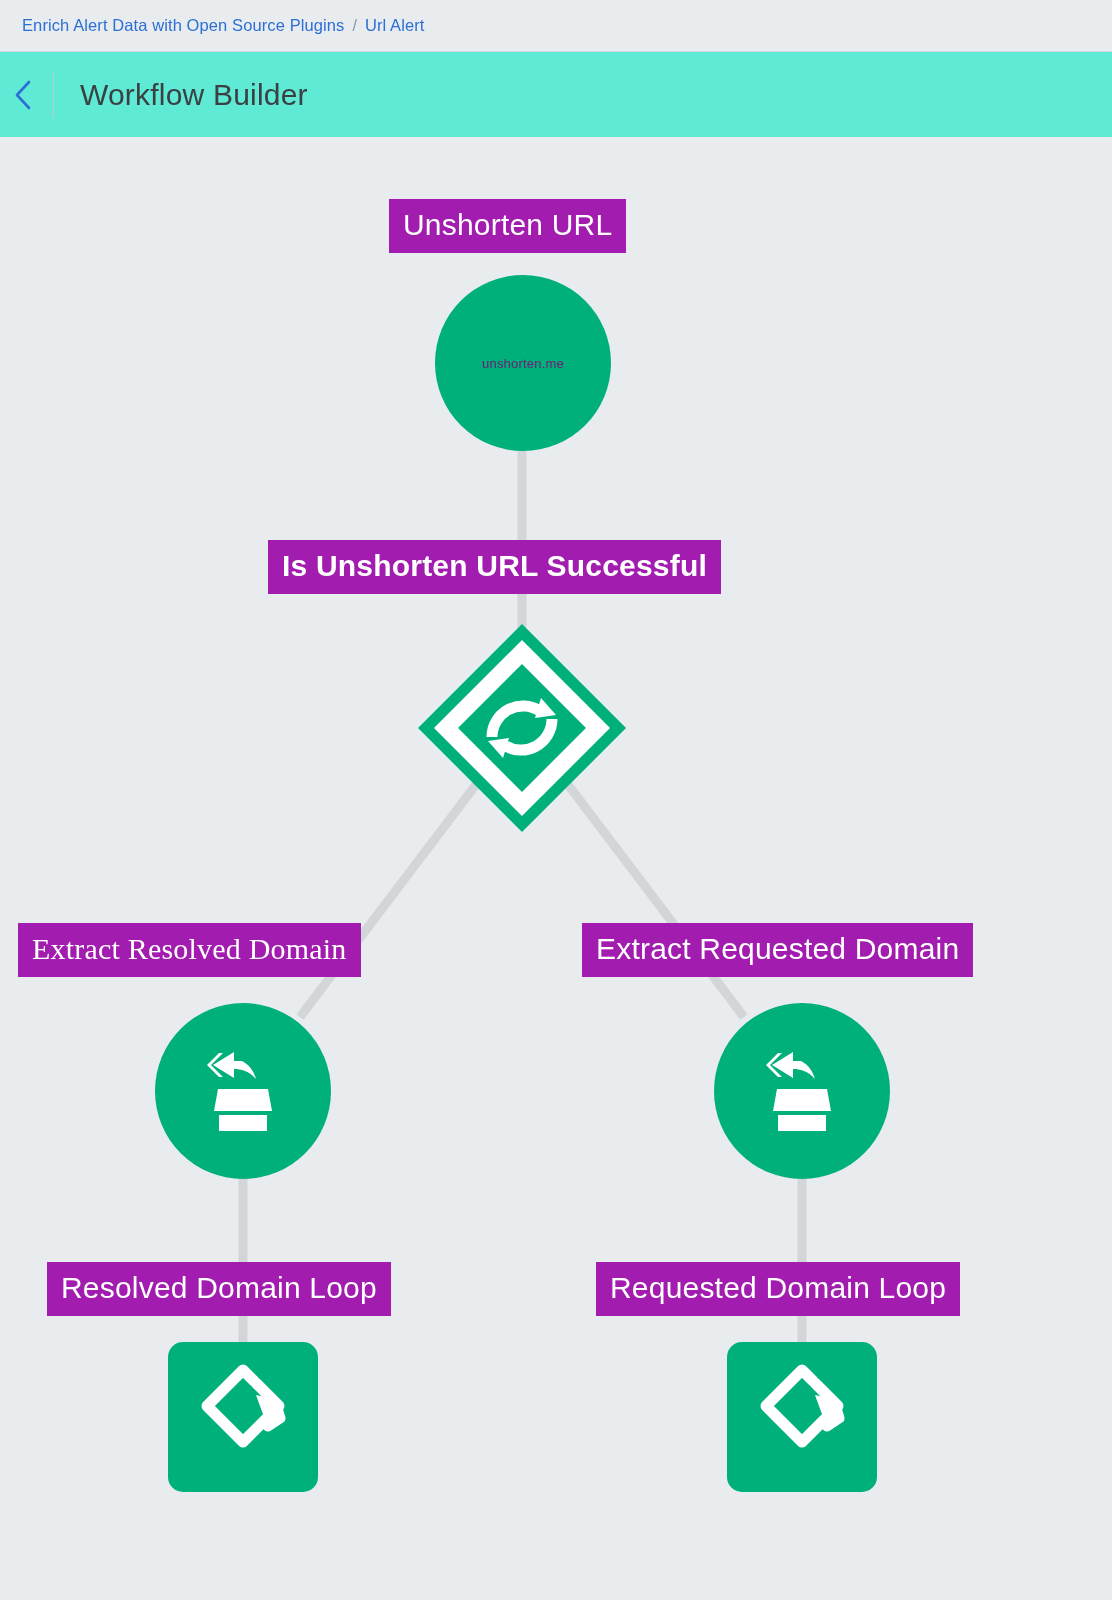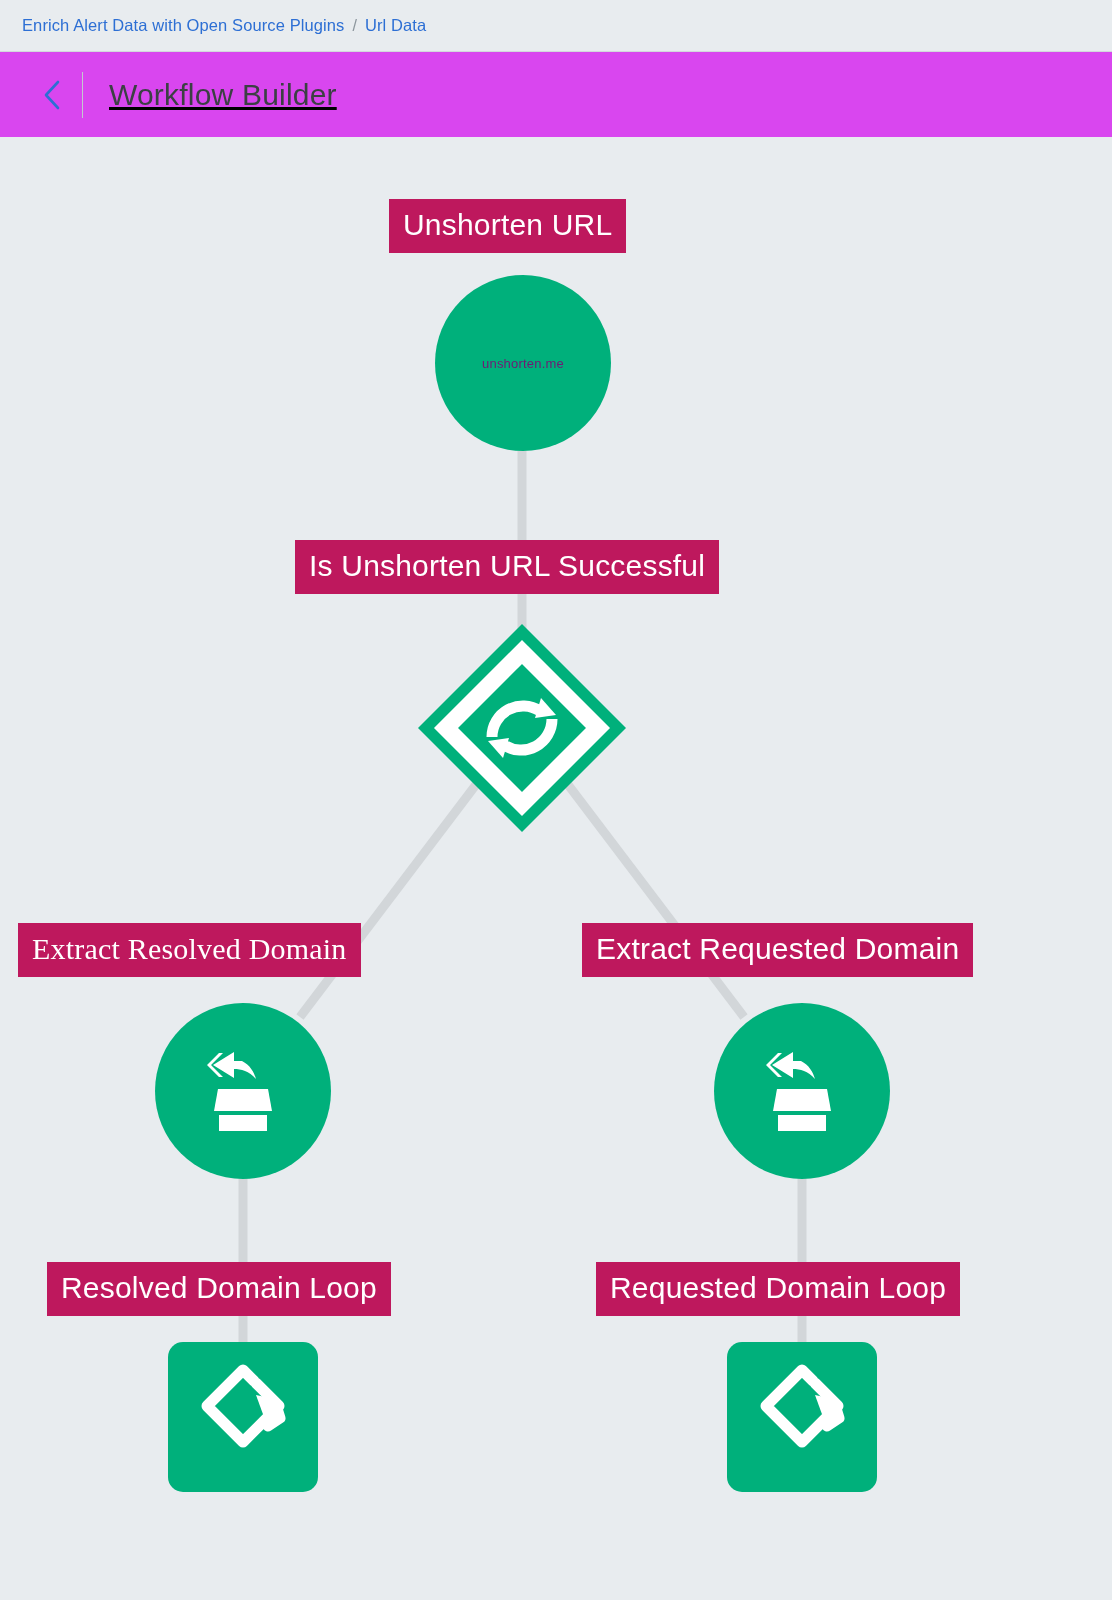--- a/index.html
+++ b/index.html
@@ -35,23 +35,22 @@
   .crumb-sep {
     color: #8b959c;
     font-size: 16px;
     margin: 0 8px;
   }
 
   #title-bar {
     height: 85px;
     display: flex;
     align-items: center;
-    padding-left: 38px;
-    background: #d946ef;
-    text-decoration: underline;
+    padding-left: 9px;
+    background: #5eead4;
   }
   #back-button {
     width: 28px;
     height: 40px;
     display: flex;
     align-items: center;
     justify-content: center;
     cursor: pointer;
   }
   #back-button svg { display: block; }
@@ -81,21 +80,21 @@
   #edges {
     position: absolute;
     left: 0; top: 0;
     width: 1112px;
     height: 1463px;
   }
 
   
   .node-label {
     position: absolute;
-    background: #be185d;
+    background: #a21caf;
     color: #ffffff;
     font-size: 30px;
     line-height: 1;
     padding: 11px 14px 13px 14px;
     white-space: nowrap;
     box-sizing: border-box;
     letter-spacing: .2px;
   }
 
   
@@ -133,21 +132,21 @@
   }
 
   .node-icon { display: block; }
 </style>
 </head>
 <body>
 
 <div id="breadcrumb-bar">
   <span class="crumb-link">Enrich Alert Data with Open Source Plugins</span>
   <span class="crumb-sep">/</span>
-  <span class="crumb-link">Url Data</span>
+  <span class="crumb-link">Url Alert</span>
 </div>
 
 <div id="title-bar">
   <div id="back-button">
     <span>
       <svg width="20" height="32" viewBox="0 0 20 32" aria-hidden="true">
         <path d="M16 3 L4 16 L16 29" fill="none" stroke="#2d6fd4" stroke-width="2.6" stroke-linecap="round" stroke-linejoin="round"></path>
       </svg>
     </span>
   </div>
@@ -168,21 +167,21 @@
     <line x1="243" y1="1040" x2="243" y2="1240" stroke="#d2d6d9" stroke-width="9"></line>
 
     <line x1="802" y1="1040" x2="802" y2="1240" stroke="#d2d6d9" stroke-width="9"></line>
   </svg>
 
   <div class="node-label" style="left:389px; top:62px;">Unshorten URL</div>
   <div class="circle-node" style="left:435px; top:138px; width:176px; height:176px;">
     <span class="circle-caption">unshorten.me</span>
   </div>
 
-  <div class="node-label" style="left:295px; top:403px;">Is Unshorten URL Successful</div>
+  <div class="node-label" style="left:268px; top:403px;font-weight:bold;">Is Unshorten URL Successful</div>
   <div class="diamond-node" style="left:412px; top:483px; width:220px; height:220px;">
     <span>
       <svg width="220" height="220" viewBox="0 0 220 220" aria-hidden="true">
 
         <polygon points="110,6 214,110 110,214 6,110" fill="#00b07b"></polygon>
 
         <polygon points="110,34 186,110 110,186 34,110" fill="none" stroke="#ffffff" stroke-width="17"></polygon>
 
         <g fill="none" stroke="#ffffff" stroke-width="11" stroke-linecap="butt">
           <path d="M80 119 A31 31 0 0 1 128 93"></path>

